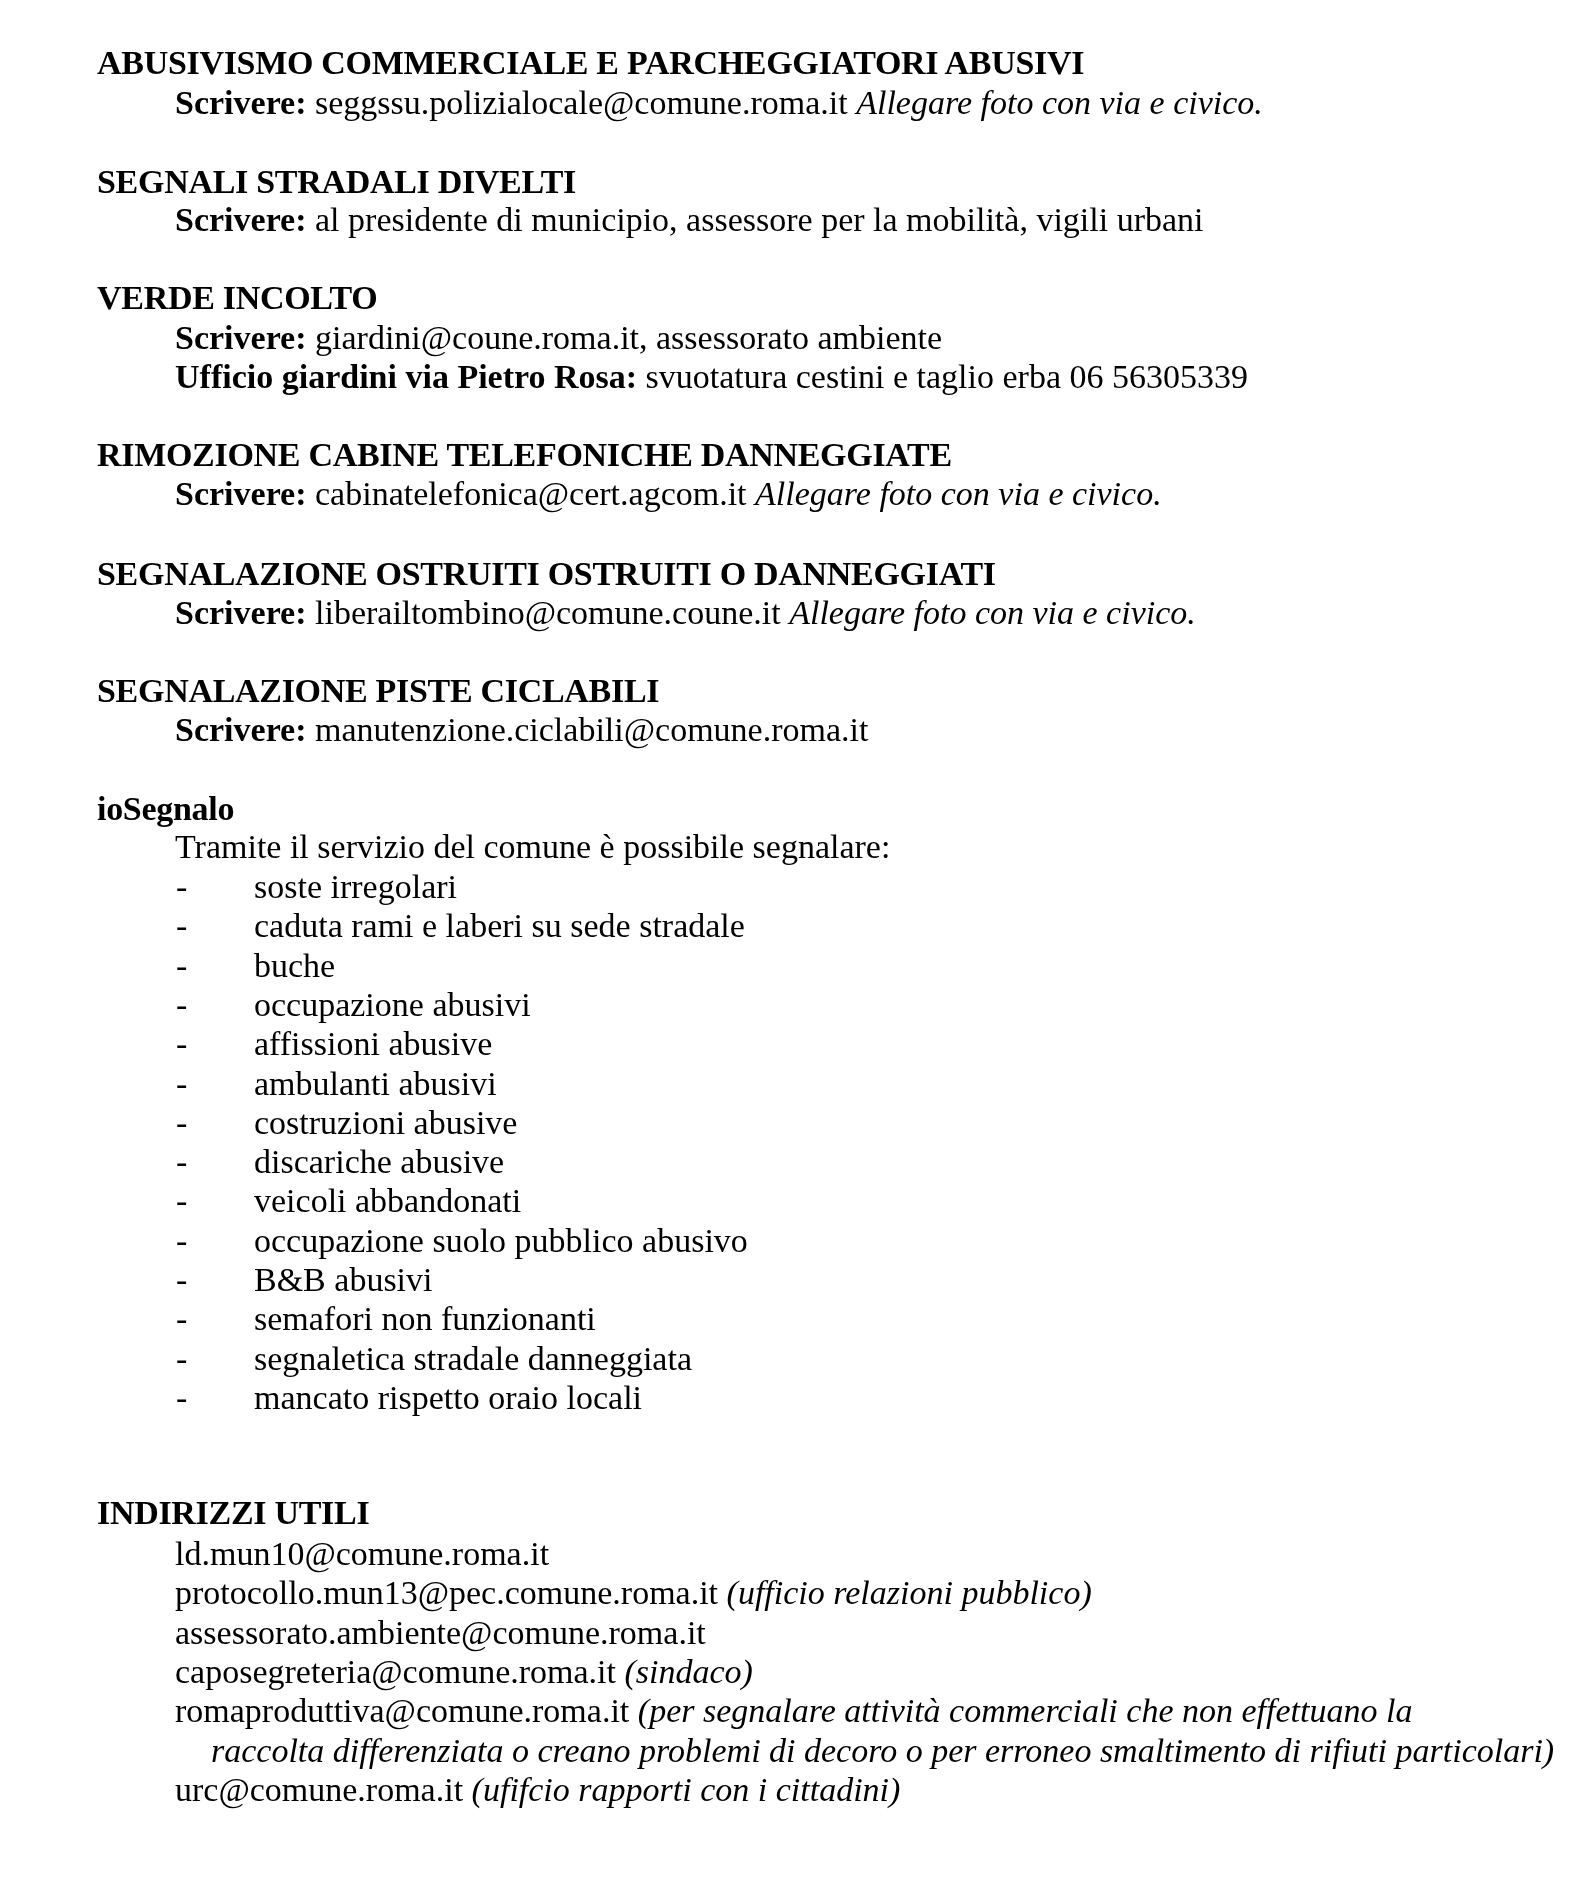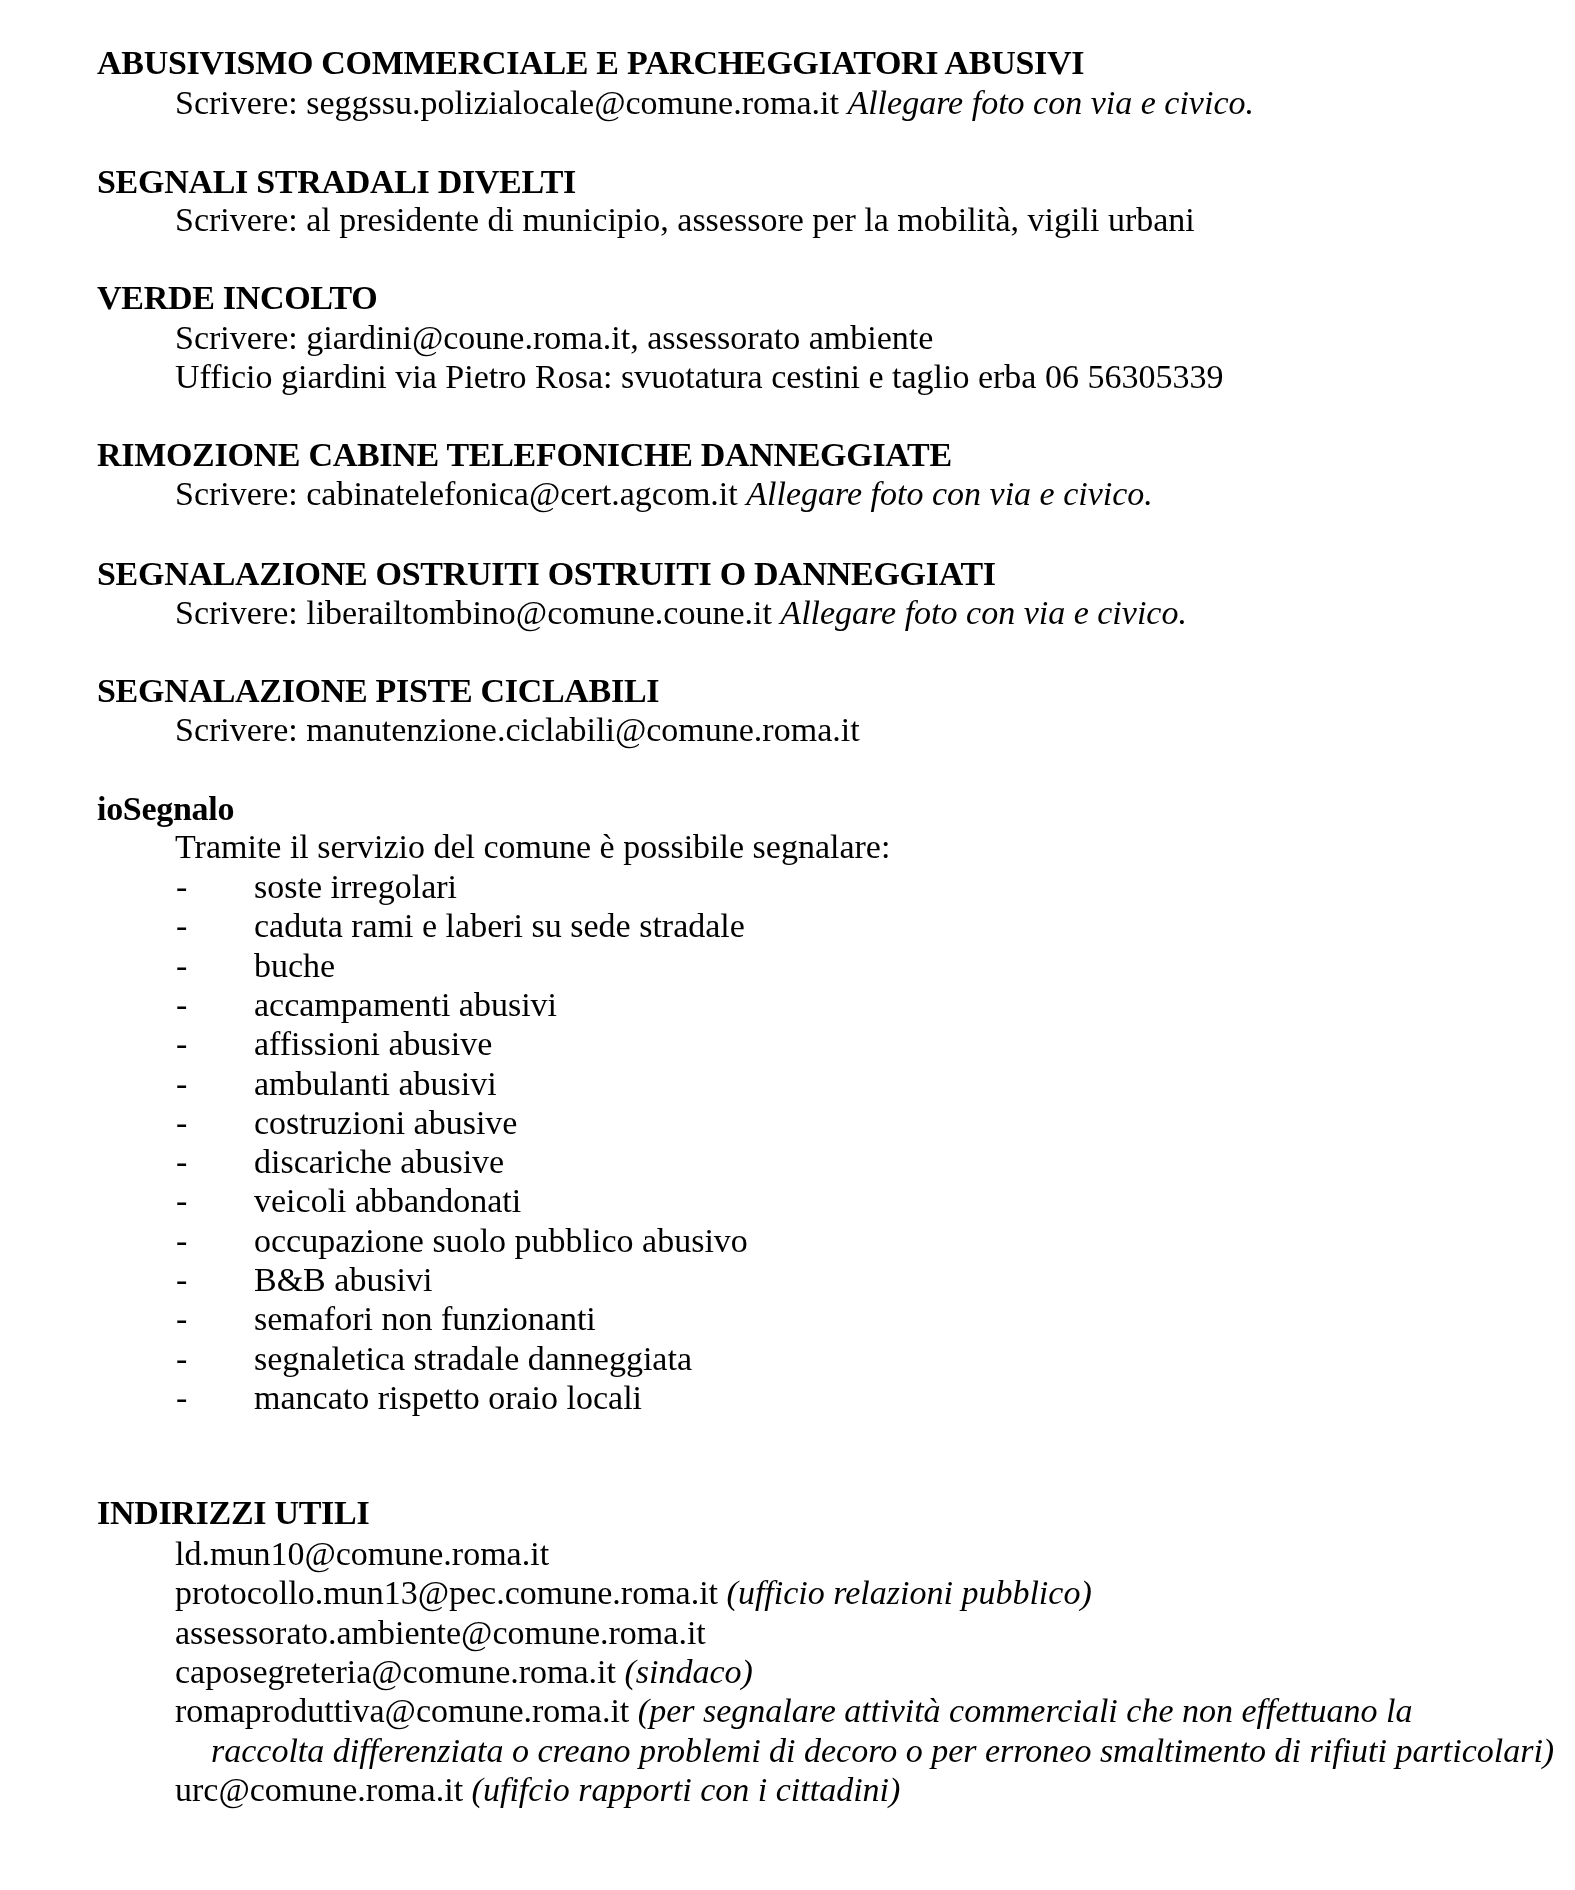--- a/index.html
+++ b/index.html
@@ -3,21 +3,21 @@
 <meta charset="utf-8">
 <style>
   html, body { margin:0; padding:0; background:#ffffff; }
   body { width:1575px; height:1890px; position:relative; overflow:hidden;
          font-family:"Liberation Serif","DejaVu Serif",serif; color:#000; }
   .line { position:absolute; white-space:nowrap; font-size:34px; line-height:40px; height:40px; }
   .h { left:97px; font-weight:bold; letter-spacing:-0.3px; }
   .ind { left:175px; }
   .dash { left:176px; }
   .item { left:254px; }
-  b { font-weight:normal; }
+  b { font-weight:bold; }
   i { font-style:italic;text-align:right; }
 </style>
 </head>
 <body>
 
 <div id="doc">
 
   <div class="line h" style="top:43px">ABUSIVISMO COMMERCIALE E PARCHEGGIATORI ABUSIVI</div>
   <div class="line ind" style="top:83px">
     <b>Scrivere:</b><span> seggssu.polizialocale@comune.roma.it  </span><i>Allegare foto con via e civico.</i>
@@ -54,21 +54,21 @@
   <div class="line h" style="top:789px">ioSegnalo</div>
   <div class="line ind" style="top:827px">Tramite il servizio del comune è possibile segnalare:</div>
   <div id="ios-list">
       <div class="line dash" style="top: 867px;">-</div>
       <div class="line item" style="top: 867px;">soste irregolari</div>
       <div class="line dash" style="top: 906.3px;">-</div>
       <div class="line item" style="top: 906.3px;">caduta rami e laberi su sede stradale</div>
       <div class="line dash" style="top: 945.6px;">-</div>
       <div class="line item" style="top: 945.6px;">buche</div>
       <div class="line dash" style="top: 984.9px;">-</div>
-      <div class="line item" style="top: 984.9px;">accampamenti abusivi</div>
+      <div class="line item" style="top: 984.9px;">occupazione abusivi</div>
       <div class="line dash" style="top: 1024.2px;">-</div>
       <div class="line item" style="top: 1024.2px;">affissioni abusive</div>
       <div class="line dash" style="top: 1063.5px;">-</div>
       <div class="line item" style="top: 1063.5px;">ambulanti abusivi</div>
       <div class="line dash" style="top: 1102.8px;">-</div>
       <div class="line item" style="top: 1102.8px;">costruzioni abusive</div>
       <div class="line dash" style="top: 1142.1px;">-</div>
       <div class="line item" style="top: 1142.1px;">discariche abusive</div>
       <div class="line dash" style="top: 1181.4px;">-</div>
       <div class="line item" style="top: 1181.4px;">veicoli abbandonati</div>

